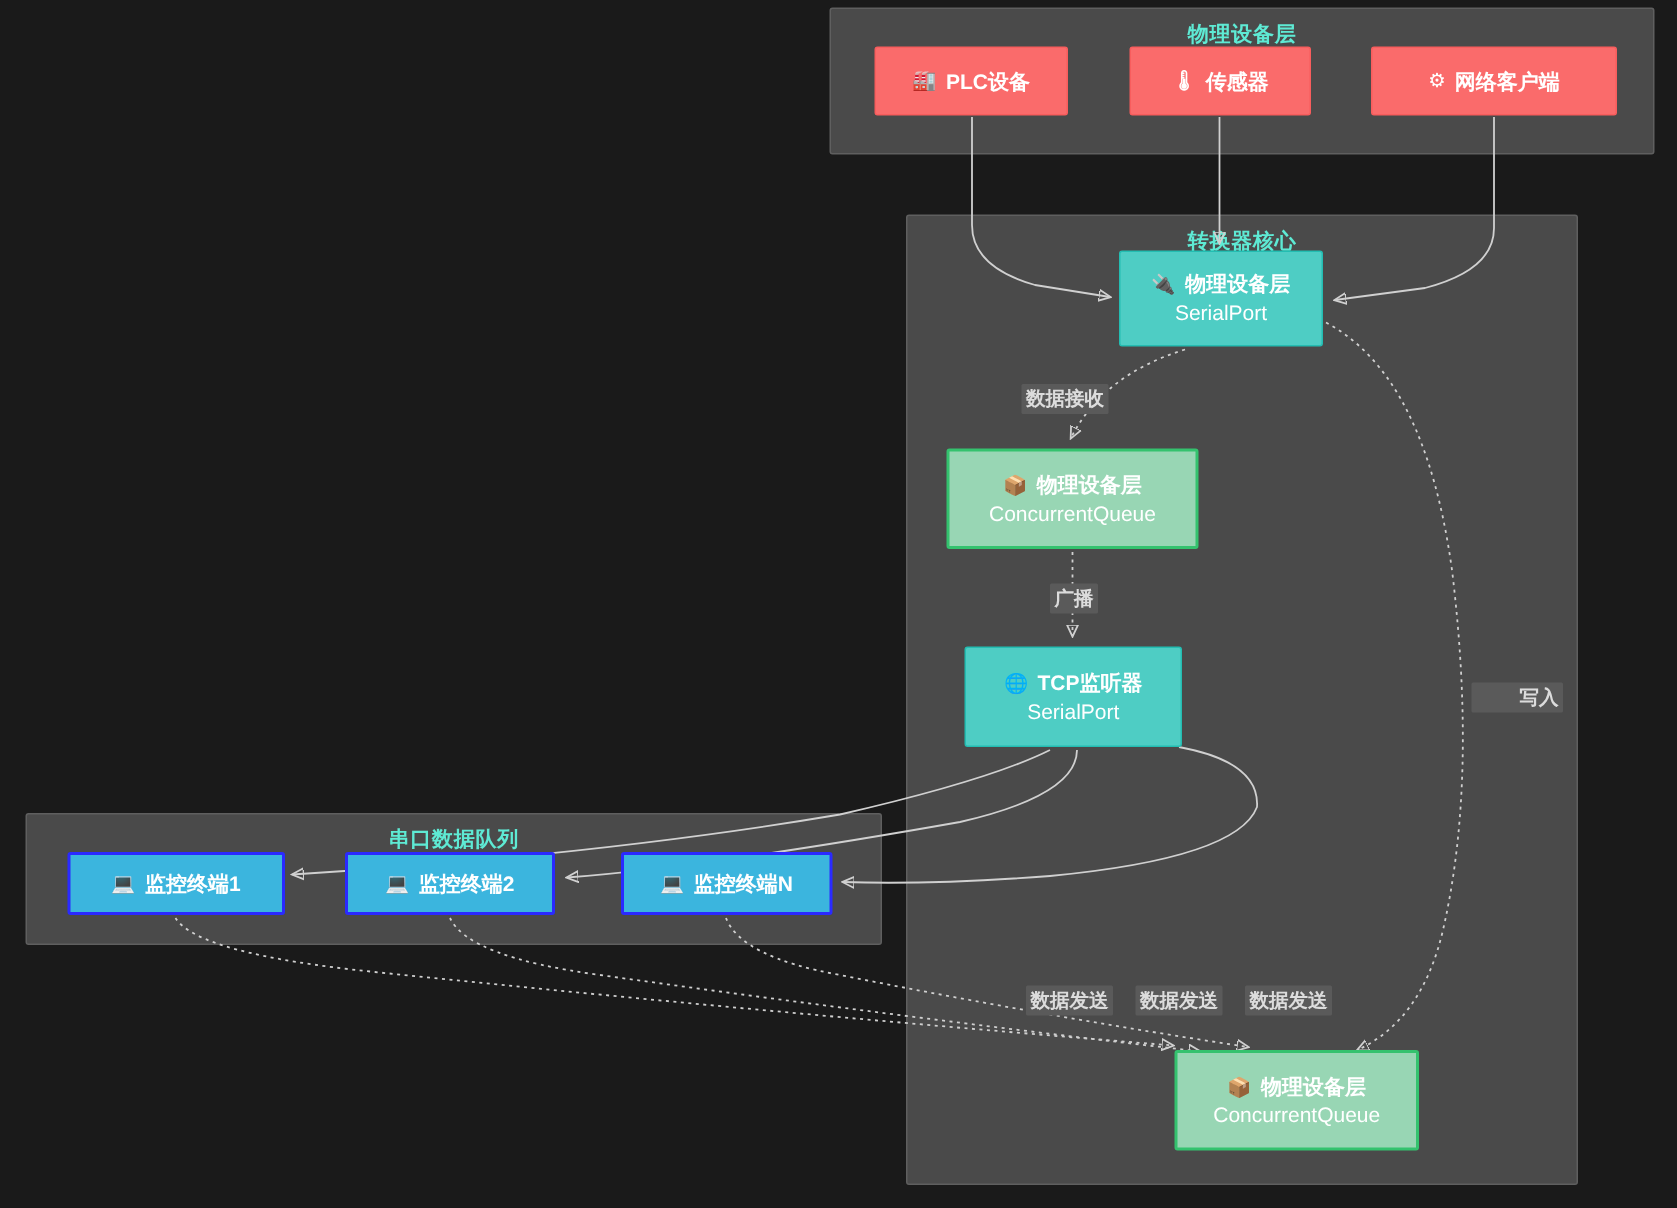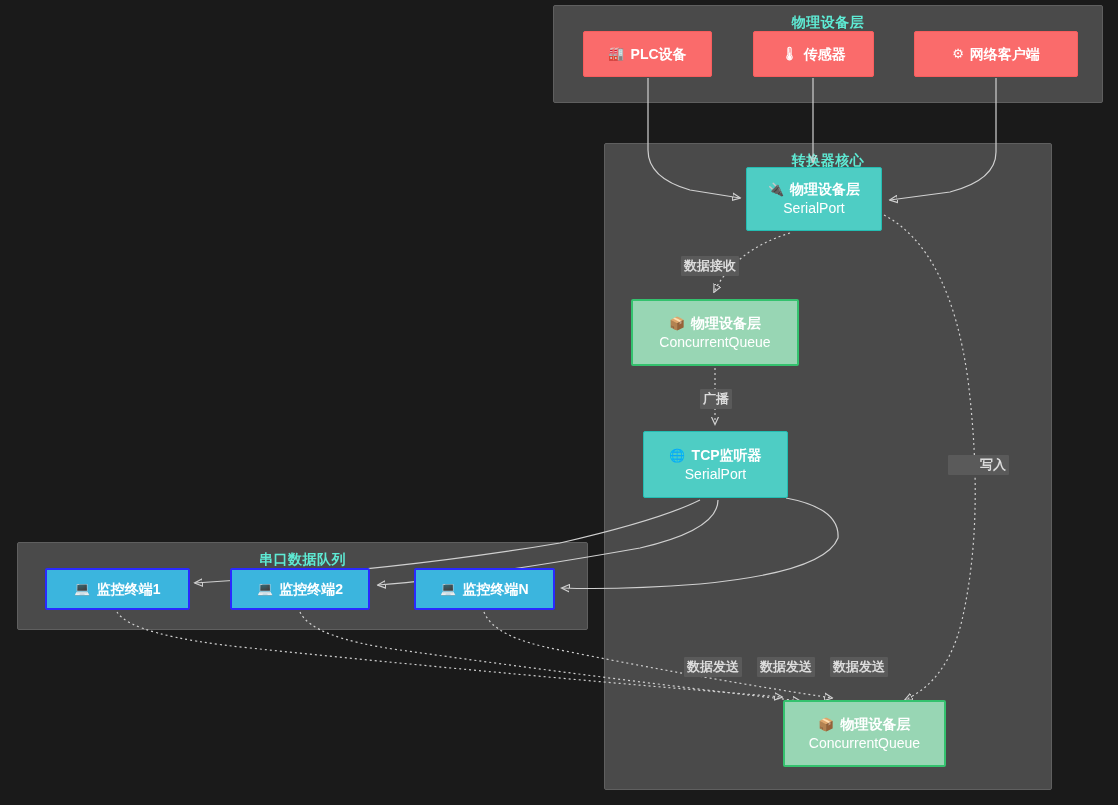--- a/index.html
+++ b/index.html
@@ -212,18 +212,18 @@
   <div class="node n-green" style="left:783px;top:700px;width:163px;height:67px;">
     <div class="l1">
       <span class="ico">📦</span>
       <span>物理设备层</span>
     </div>
     <div class="l2">ConcurrentQueue</div>
   </div>
 
   <div class="elabel" style="left:681px;top:256px;">数据接收</div>
   <div class="elabel" style="left:700px;top:389px;text-align:center;">广播</div>
-  <div class="elabel" style="left:948px;top:455px;padding-left:32px;">写入</div>
+  <div class="elabel" style="left:981px;top:455px;padding-left:32px;">写入</div>
   <div class="elabel" style="left:684px;top:657px;">数据发送</div>
   <div class="elabel" style="left:757px;top:657px;">数据发送</div>
   <div class="elabel" style="left:830px;top:657px;">数据发送</div>
 
 </div>
 
 </body></html>

